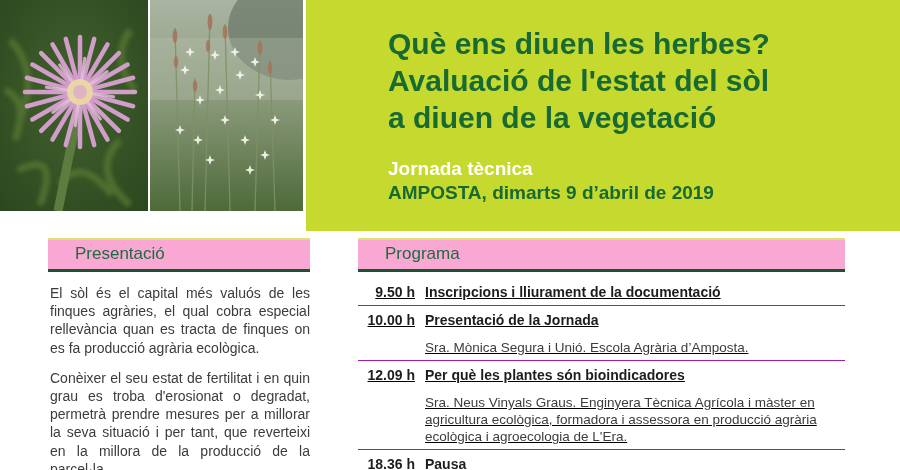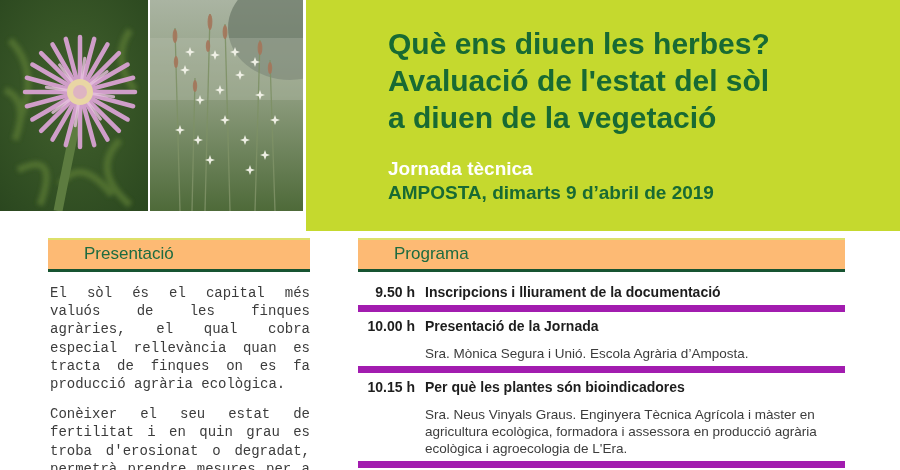--- a/index.html
+++ b/index.html
@@ -15,34 +15,34 @@
     position:absolute; left:306px; top:0; width:597px; height:231px;
     background:#c5d92e; box-sizing:border-box; padding:25px 0 0 82px;
   }
   .title-line { font-size:30px; font-weight:bold; color:#186a33; line-height:37px; }
   .subtitle  { margin-top:22px; font-size:19px; font-weight:bold; color:#ffffff; line-height:22px; }
   .dateloc   { margin-top:2px;  font-size:19px; font-weight:bold; color:#186a33; line-height:22px; }
   
   .sec-head {
     box-sizing:border-box; height:34px; line-height:28px;
     border-top:2px solid #dde06a; border-bottom:3px solid #175431;
-    background:#fdba74; padding-left:36px;
+    background:#f9a8d4; padding-left:27px;
     font-size:17px; color:#1d6b40;
   }
   
   .col-left { position:absolute; left:48px; top:238px; width:262px; }
   .col-left p {
     margin:12px 0 0 2px; font-size:14px; color:#3c3c3c;
-    text-align:justify; line-height:18.2px;font-family:Liberation Mono, monospace;
+    text-align:justify; line-height:18.2px;
   }
   
   .col-right { position:absolute; left:358px; top:238px; width:487px; }
   .rows { margin-top:6px; }
   .prog-row {
-    display:flex; padding:6px 0 4px; border-bottom:7px solid #a21caf;
+    display:flex; padding:6px 0 4px; border-bottom:1px solid #a21caf;text-decoration:underline;
   }
   .ptime {
     flex:none; width:57px; text-align:right;
     font-weight:bold; font-size:14px; color:#1d1d1d; line-height:17px;
   }
   .pdesc { flex:1; margin-left:10px; line-height:17px; }
   .ptitle { font-weight:bold; font-size:14px; color:#1d1d1d; }
   .pspeaker { font-size:13.5px; color:#3c3c3c; margin-top:10px; }
 </style>
 </head>
@@ -193,21 +193,21 @@
 
         <div class="prog-row">
           <div class="ptime">10.00 h</div>
           <div class="pdesc">
             <div class="ptitle">Presentació de la Jornada</div>
             <div class="pspeaker">Sra. Mònica Segura i Unió. Escola Agrària d’Amposta.</div>
           </div>
         </div>
 
         <div class="prog-row">
-          <div class="ptime">10.15 h</div>
+          <div class="ptime">12.09 h</div>
           <div class="pdesc">
             <div class="ptitle">Per què les plantes són bioindicadores</div>
             <div class="pspeaker">Sra. Neus Vinyals Graus. Enginyera Tècnica Agrícola i màster en agricultura ecològica, formadora i assessora en producció agrària ecològica i agroecologia de L'Era.</div>
           </div>
         </div>
 
         <div class="prog-row">
           <div class="ptime">18.36 h</div>
           <div class="pdesc">
             <div class="ptitle">Pausa</div>

